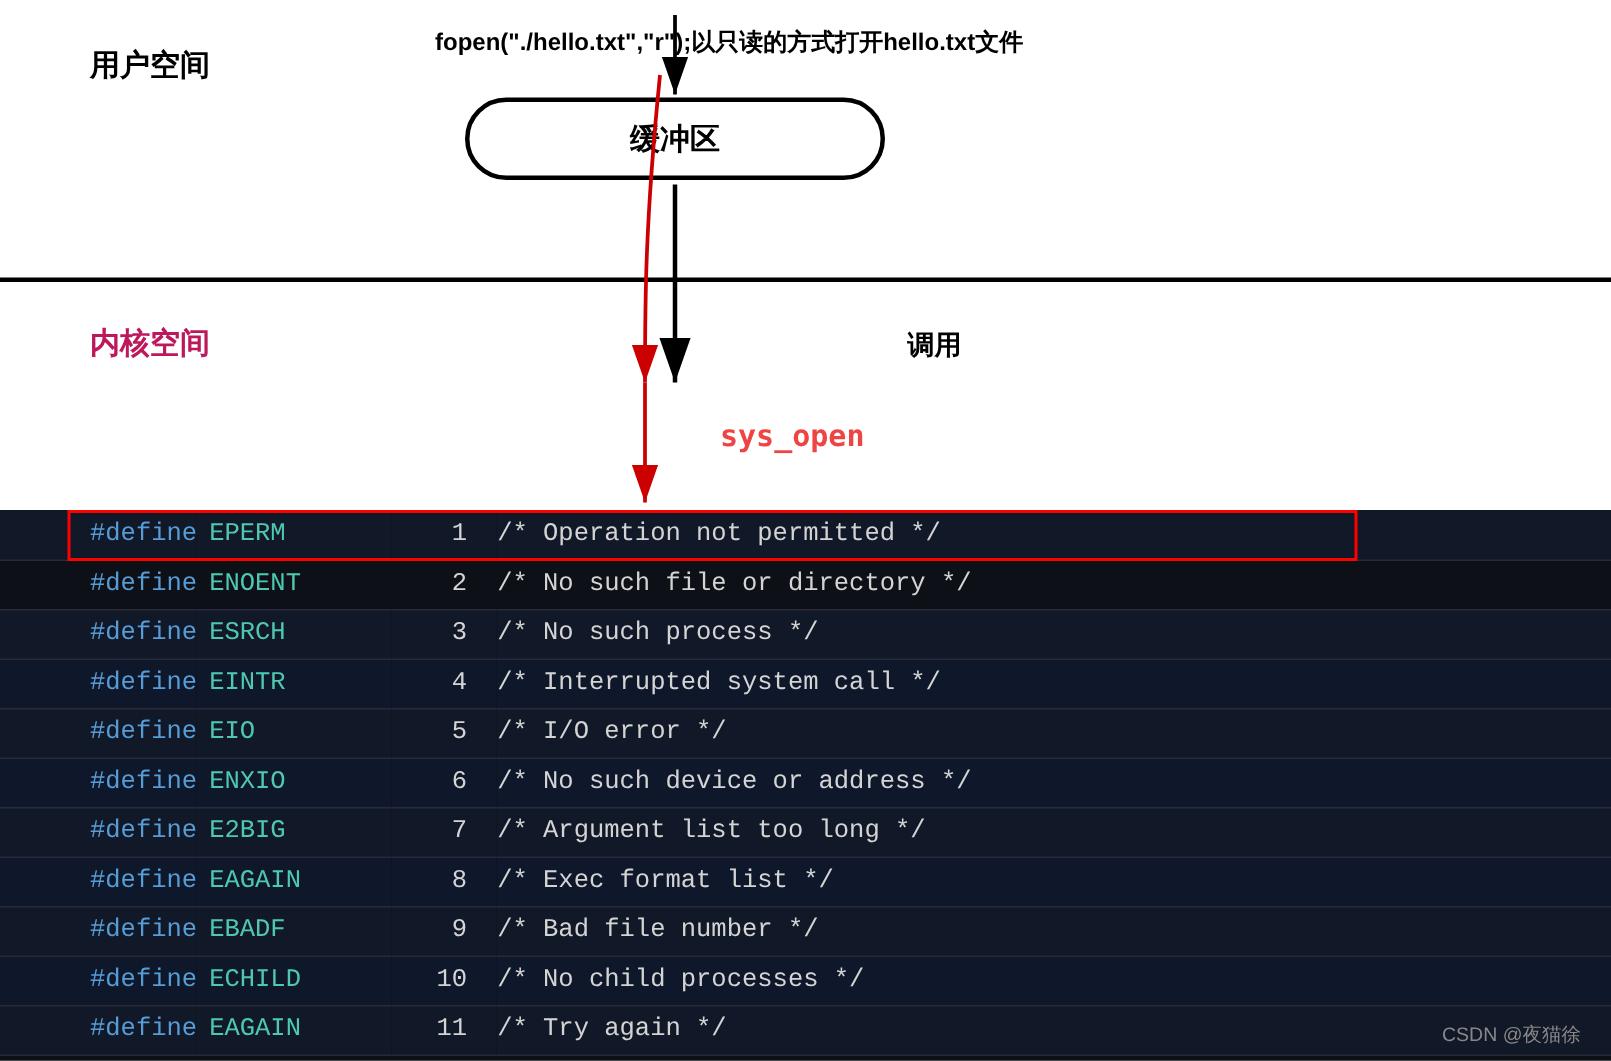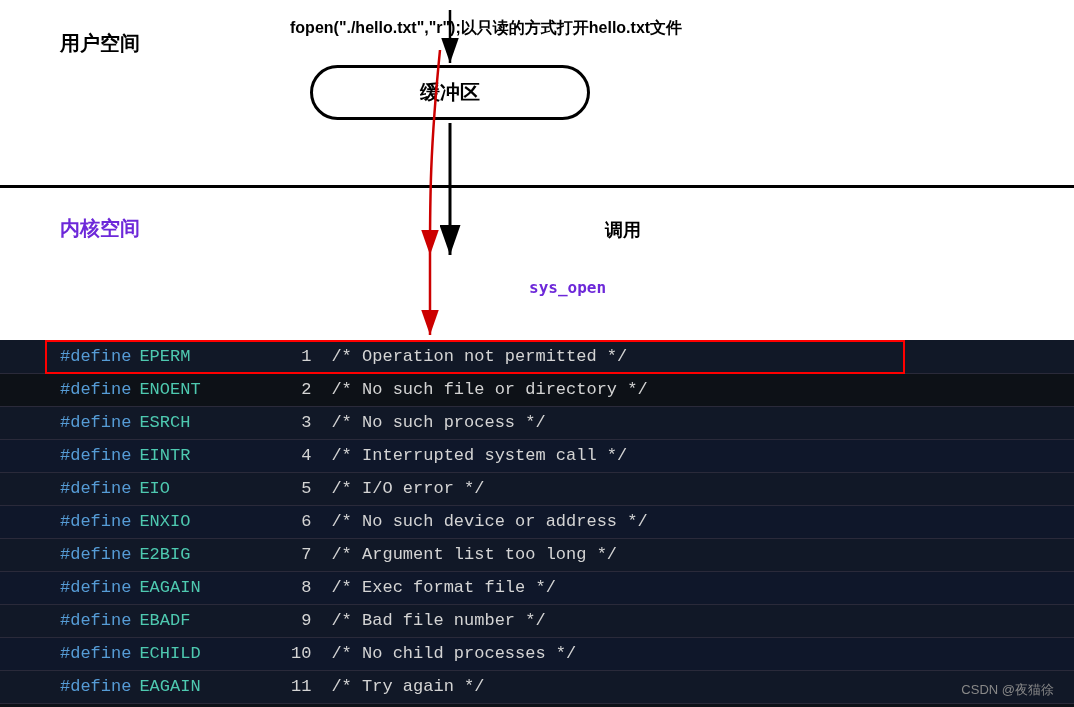--- a/index.html
+++ b/index.html
@@ -67,39 +67,39 @@
       height: 3px;
       background: #000;
     }
 
     .kernel-space-label {
       position: absolute;
       top: 215px;
       left: 60px;
       font-size: 20px;
       font-weight: bold;
-      color: #6d28d9;
+      color: #be185d;
     }
 
     .call-label {
       position: absolute;
       top: 218px;
       left: 605px;
       font-size: 18px;
       font-weight: bold;
       color: #000;
     }
 
     .sys-open-label {
       position: absolute;
       top: 278px;
-      left: 529px;
-      font-size: 16px;
-      font-weight: bold;
-      color: #6d28d9;
+      left: 480px;
+      font-size: 20px;
+      font-weight: bold;
+      color: #ef4444;
       font-family: monospace;
     }
 
     .error-label {
       position: absolute;
       top: 268px;
       left: 680px;
       font-size: 18px;
       font-weight: bold;
       color: #000;
@@ -270,21 +270,21 @@
         <tr style="height: 33px; background-color: rgb(17, 24, 39); border-bottom: 1px solid rgb(42, 42, 58);">
           <td class="col-define" style="color: rgb(86, 156, 214); font-family: &quot;Courier New&quot;, monospace; font-size: 17px; padding-left: 60px;">#define</td>
           <td class="col-name" style="color: rgb(78, 201, 176); font-family: &quot;Courier New&quot;, monospace; font-size: 17px; padding-left: 8px;">E2BIG</td>
           <td class="col-num" style="color: rgb(212, 212, 212); font-family: &quot;Courier New&quot;, monospace; font-size: 17px; width: 70px; text-align: right; padding-right: 20px;">7</td>
           <td class="col-comment" style="color: rgb(212, 212, 212); font-family: &quot;Courier New&quot;, monospace; font-size: 17px;">/* Argument list too long */</td>
         </tr>
         <tr style="height: 33px; background-color: rgb(15, 23, 42); border-bottom: 1px solid rgb(42, 42, 58);">
           <td class="col-define" style="color: rgb(86, 156, 214); font-family: &quot;Courier New&quot;, monospace; font-size: 17px; padding-left: 60px;">#define</td>
           <td class="col-name" style="color: rgb(78, 201, 176); font-family: &quot;Courier New&quot;, monospace; font-size: 17px; padding-left: 8px;">EAGAIN</td>
           <td class="col-num" style="color: rgb(212, 212, 212); font-family: &quot;Courier New&quot;, monospace; font-size: 17px; width: 70px; text-align: right; padding-right: 20px;">8</td>
-          <td class="col-comment" style="color: rgb(212, 212, 212); font-family: &quot;Courier New&quot;, monospace; font-size: 17px;">/* Exec format file */</td>
+          <td class="col-comment" style="color: rgb(212, 212, 212); font-family: &quot;Courier New&quot;, monospace; font-size: 17px;">/* Exec format list */</td>
         </tr>
         <tr style="height: 33px; background-color: rgb(17, 24, 39); border-bottom: 1px solid rgb(42, 42, 58);">
           <td class="col-define" style="color: rgb(86, 156, 214); font-family: &quot;Courier New&quot;, monospace; font-size: 17px; padding-left: 60px;">#define</td>
           <td class="col-name" style="color: rgb(78, 201, 176); font-family: &quot;Courier New&quot;, monospace; font-size: 17px; padding-left: 8px;">EBADF</td>
           <td class="col-num" style="color: rgb(212, 212, 212); font-family: &quot;Courier New&quot;, monospace; font-size: 17px; width: 70px; text-align: right; padding-right: 20px;">9</td>
           <td class="col-comment" style="color: rgb(212, 212, 212); font-family: &quot;Courier New&quot;, monospace; font-size: 17px;">/* Bad file number */</td>
         </tr>
         <tr style="height: 33px; background-color: rgb(15, 23, 42); border-bottom: 1px solid rgb(42, 42, 58);">
           <td class="col-define" style="color: rgb(86, 156, 214); font-family: &quot;Courier New&quot;, monospace; font-size: 17px; padding-left: 60px;">#define</td>
           <td class="col-name" style="color: rgb(78, 201, 176); font-family: &quot;Courier New&quot;, monospace; font-size: 17px; padding-left: 8px;">ECHILD</td>

